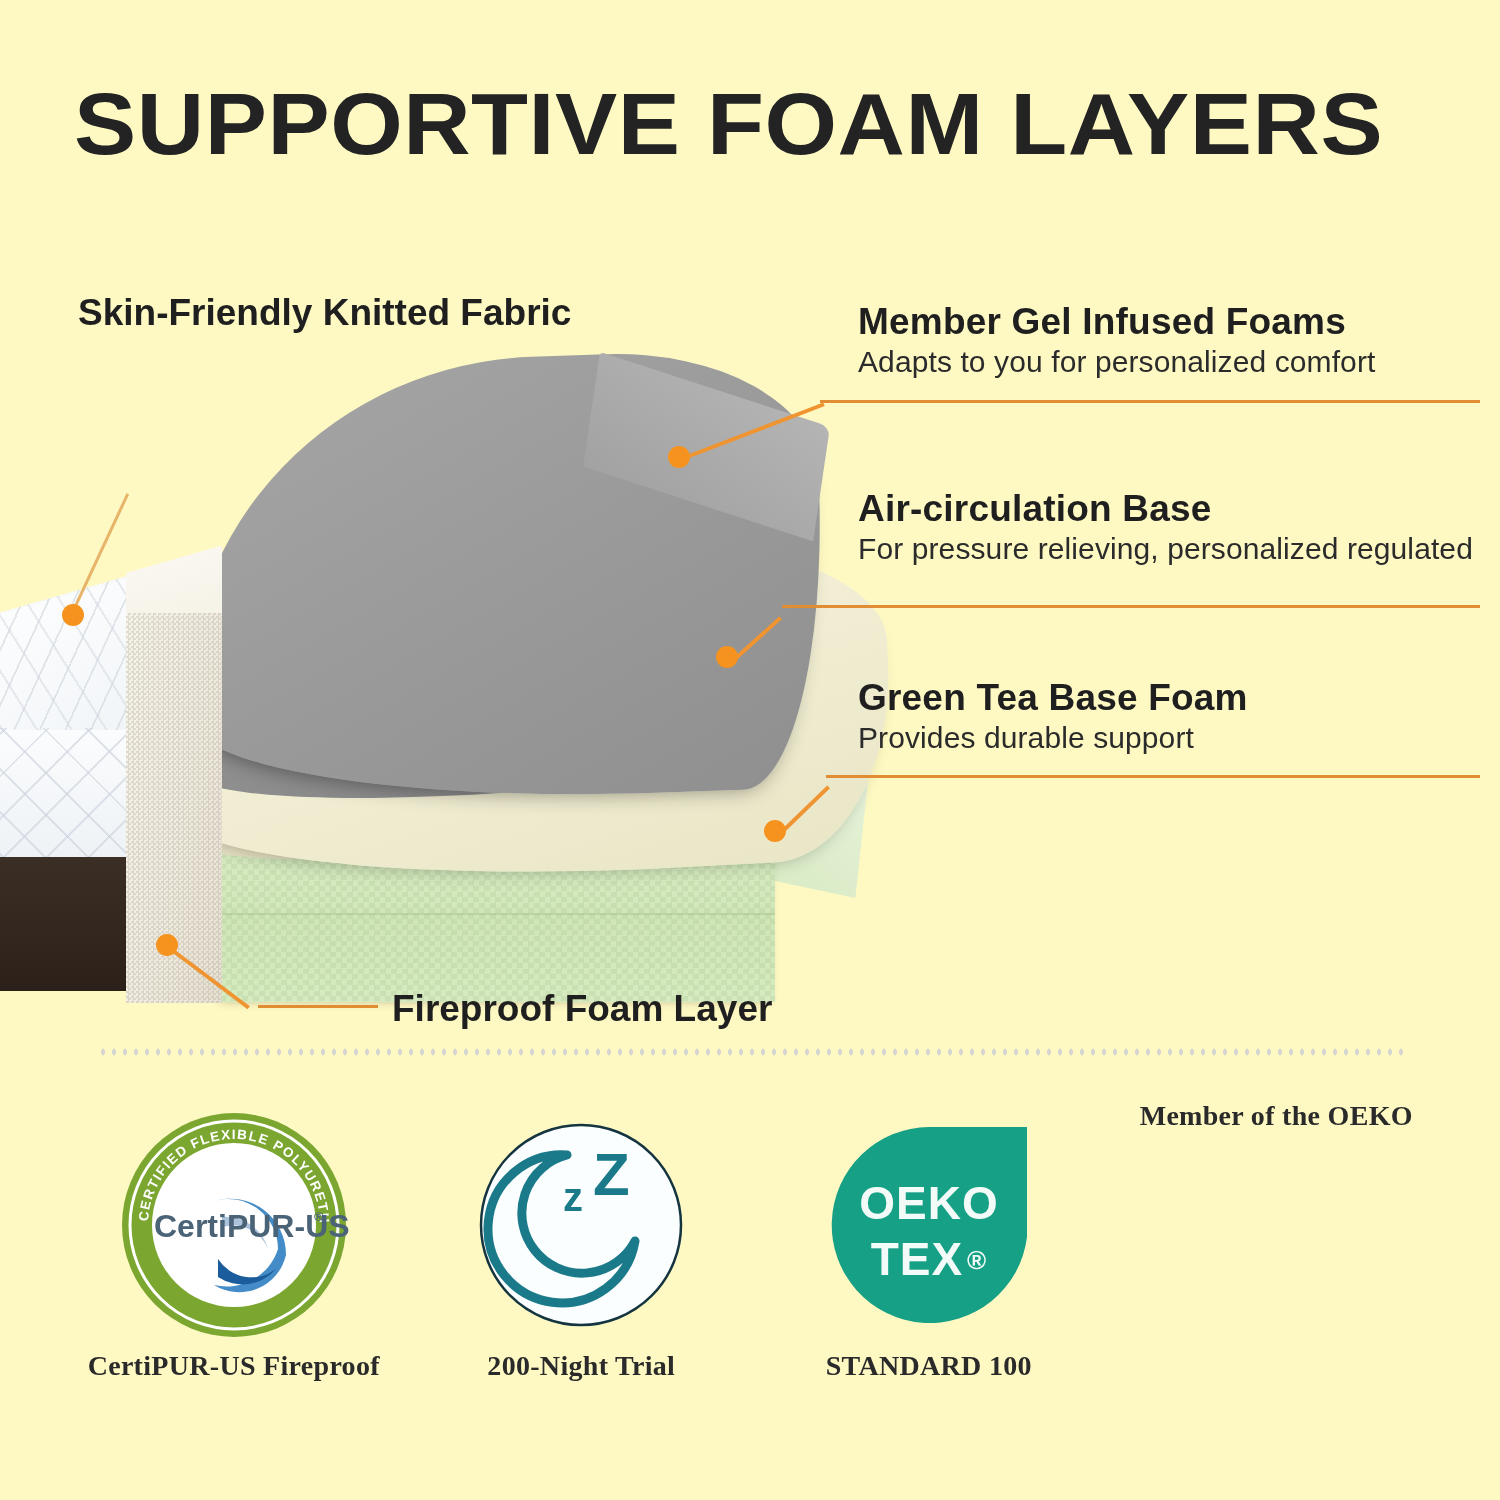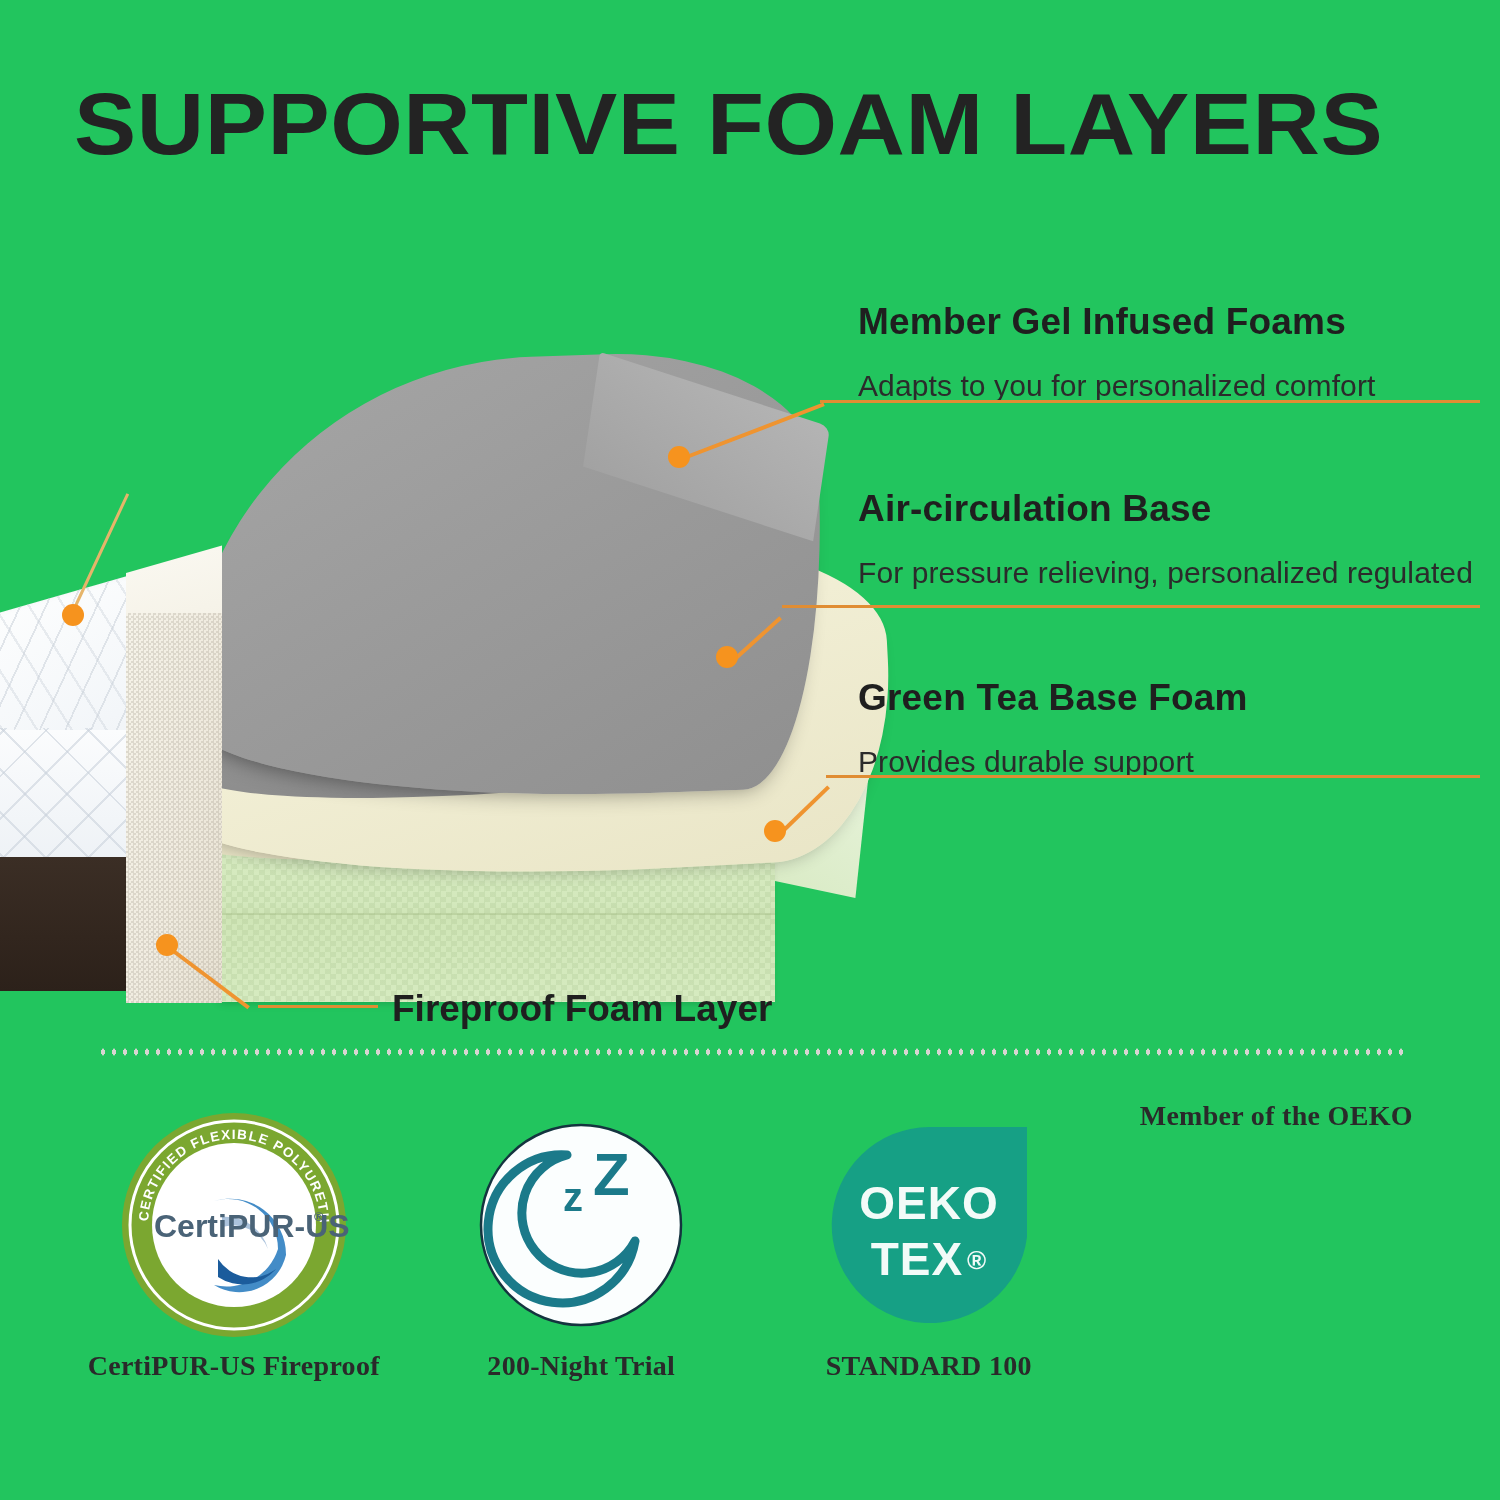--- a/index.html
+++ b/index.html
@@ -4,21 +4,21 @@
 <style>
   html, body {
     margin: 0;
     padding: 0;
     background: #f1f0ee;
   }
   #page {
     position: relative;
     width: 1500px;
     height: 1500px;
-    background: #22c55e;
+    background: #fef9c3;
     overflow: hidden;
     font-family: "Liberation Sans", sans-serif;
   }
 
   
   .title {
     position: absolute;
     left: 74px;
     top: 78px;
     width: 1360px;
@@ -229,21 +229,21 @@
     white-space: nowrap;
     line-height: 1.18;
   }
   .callout .c-sub {
     font-family: "Liberation Sans Narrow", "Liberation Sans", sans-serif;
     font-size: 30px;
     font-weight: 400;
     color: #2b2b2b;
     letter-spacing: 0.1px;
     white-space: nowrap;
-    margin-top: 24px;
+    margin-top: 0;
     line-height: 1.2;
   }
   .rule {
     position: absolute;
     height: 3px;
     background: #e08d33;
   }
 
   
   .leader {
@@ -346,20 +346,21 @@
 
     <div class="fabric-top"></div>
     <div class="fabric-side"></div>
     <div class="fabric-quilt"></div>
     <div class="base-dark"></div>
 
     <div class="fireproof-band-top"></div>
     <div class="fireproof-band"></div>
   </div>
 
+  <div class="left-label" style="left:78px; top:292px;">Skin-Friendly Knitted Fabric</div>
   <div class="thin-diag" style="left:72px; top:612px; width:132px; transform:rotate(-65deg);"></div>
   <div class="dot" style="left:62px; top:604px;"></div>
 
   <div class="callout" style="top:300px;">
     <div class="c-title">Member Gel Infused Foams</div>
     <div class="c-sub">Adapts to you for personalized comfort</div>
   </div>
   <div class="rule" style="left:820px; top:400px; width:660px;"></div>
   <div class="leader" style="left:820px; top:400px; width:4px; height:0px;"></div>
   <div class="diag" style="left:684px; top:456px; width:150px; transform:rotate(-21deg);"></div>

